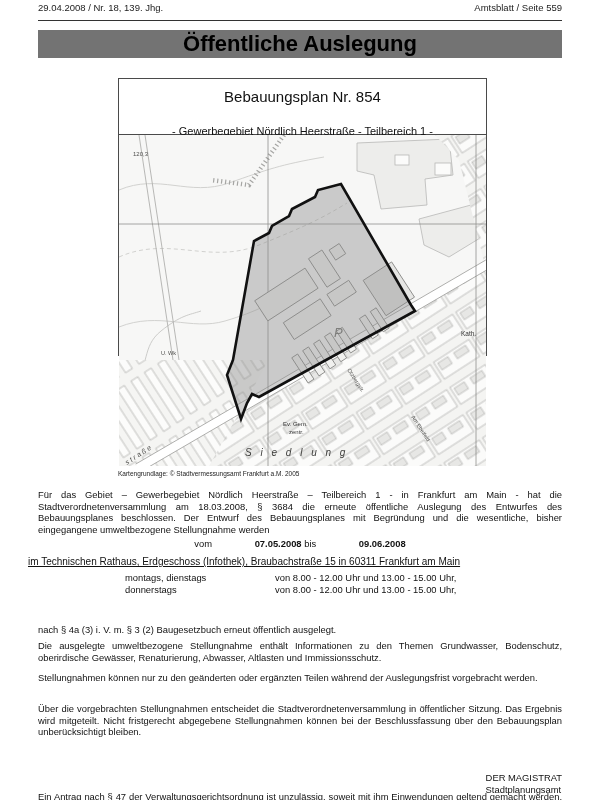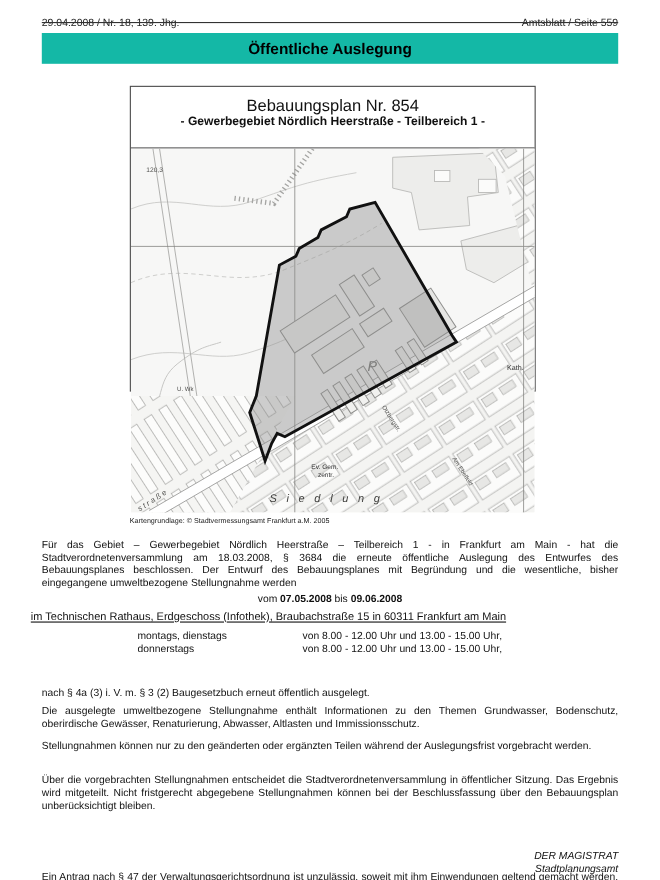--- a/index.html
+++ b/index.html
@@ -1,40 +1,40 @@
 <!DOCTYPE html>
 <html><head>
 <meta charset="utf-8">
 <style>
   html,body{margin:0;padding:0;background:#fff;}
   .page{position:relative;width:600px;height:800px;background:#ffffff;
         font-family:"Liberation Sans","DejaVu Sans",sans-serif;color:#1a1a1a;overflow:hidden;}
-  .hdr{position:absolute;top:16px;font-size:9.5px;color:#222;text-align:center;}
+  .hdr{position:absolute;top:2px;font-size:9.5px;color:#222;text-align:center;}
   .hdr-left{left:38px;}
   .hdr-right{right:38px;}
   .hdr-rule{position:absolute;top:20px;left:38px;width:524px;border-top:1.2px solid #333;}
-  .banner{position:absolute;top:30px;left:38px;width:524px;height:28px;background:#14b8a6;
-          text-align:center;line-height:28px;font-size:14px;font-weight:bold;color:#000;}
+  .banner{position:absolute;top:30px;left:38px;width:524px;height:28px;background:#737373;
+          text-align:center;line-height:28px;font-size:22px;font-weight:bold;color:#000;}
   .figure{position:absolute;top:78px;left:118px;width:369px;height:278px;
           border:1px solid #4a4a4a;box-sizing:border-box;background:#fff;}
   .fig-head{position:absolute;top:0;left:0;right:0;height:55px;border-bottom:1px solid #4a4a4a;
             text-align:center;}
   .fig-title{margin-top:9px;font-size:15px;color:#111;}
-  .fig-sub{margin-top:0;font-size:11px;color:#111;font-weight:bold;}
+  .fig-sub{margin-top:20px;font-size:11px;color:#111;}
   .map-svg{position:absolute;top:56px;left:0;width:367px;height:331px;}
   .caption{position:absolute;top:470px;left:118px;font-size:6.5px;color:#222;}
   .para{position:absolute;left:38px;width:524px;font-size:9.4px;line-height:11.5px;
         text-align:justify;color:#111;}
   .center-line{position:absolute;left:38px;width:524px;text-align:center;font-size:9.4px;color:#111;}
   .loc-line{position:absolute;left:28px;width:524px;font-size:10px;color:#111;text-decoration:underline;}
   .sched{position:absolute;left:125px;top:572px;font-size:9.4px;line-height:11.5px;color:#111;}
   .sched-row{display:flex;}
   .sched-days{width:150px;}
-  .footer{position:absolute;top:772px;right:38px;text-align:right;font-size:9.4px;line-height:11.5px;color:#111;font-style:italic;}
-  b{font-weight:bold;}
+  .footer{position:absolute;top:772px;right:38px;font-size:9.4px;line-height:11.5px;color:#111;}
+  b{font-weight:bold;margin-left:40px;}
   .map-label{font-family:"Liberation Sans","DejaVu Sans",sans-serif;}
 </style>
 </head>
 <body>
 
 <div class="page">
 
   <div class="hdr hdr-left">29.04.2008 / Nr. 18, 139. Jhg.</div>
   <div class="hdr hdr-right">Amtsblatt / Seite 559</div>
   <div class="hdr-rule"></div>

